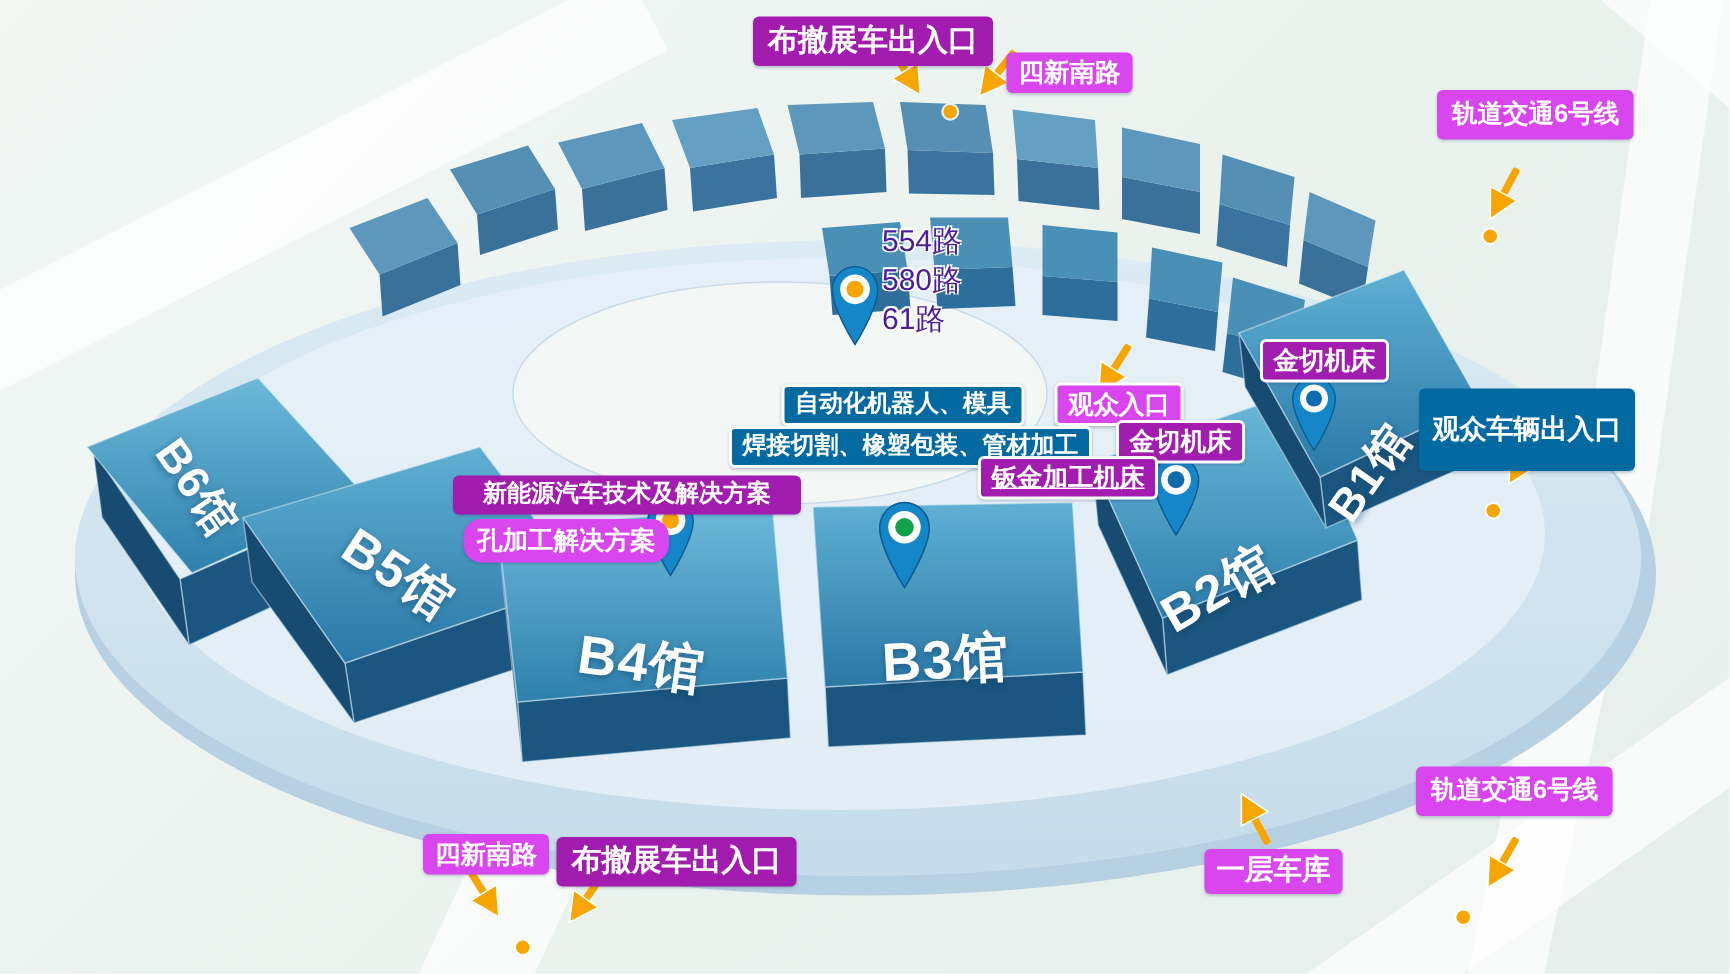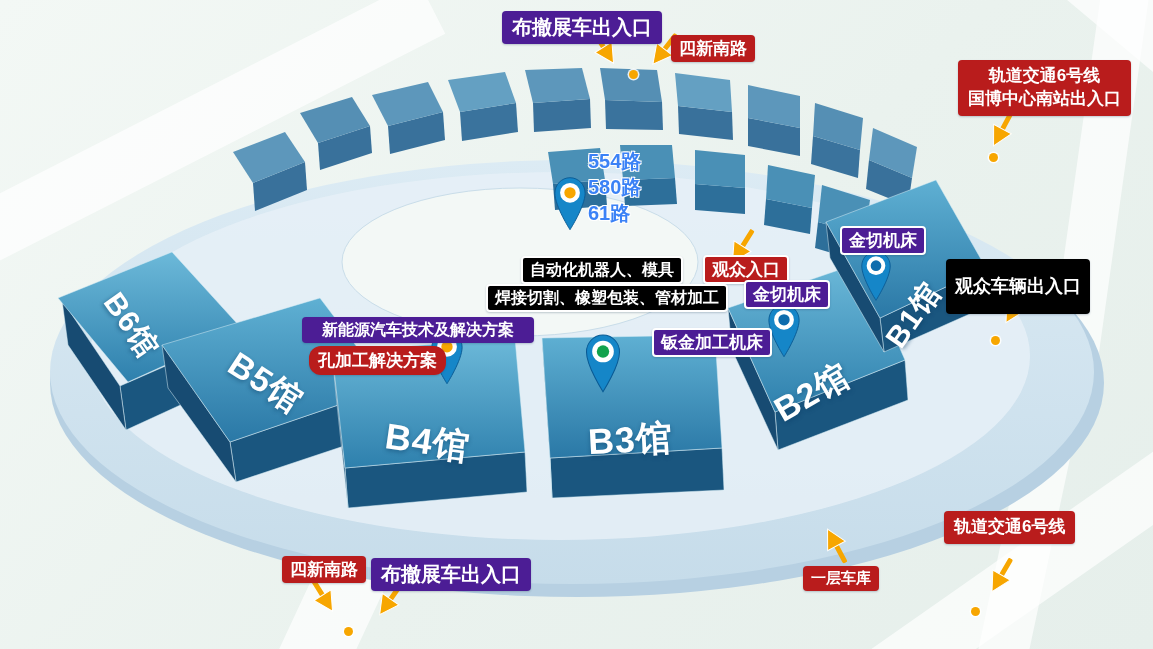--- a/index.html
+++ b/index.html
@@ -8,27 +8,27 @@
     font-family:"Liberation Sans","DejaVu Sans",sans-serif;
     background:linear-gradient(135deg,#f3f8f5 0%,#eaf2ee 55%,#e6efeb 100%);
   }
   .layer{position:absolute;inset:0;}
   
   .road{position:absolute;background:rgba(255,255,255,.7);}
   
   .lbl{position:absolute;font-weight:bold;color:#fff;white-space:nowrap;
        padding:3px 8px;border-radius:4px;line-height:1.25;
        box-shadow:0 1px 2px rgba(30,60,90,.25);}
-  .lbl-blue{background:#4c1d95;}
-  .lbl-orange{background:#b91c1c;}
-  .lbl-green{background:#000000;}
+  .lbl-blue{background:#a21caf;}
+  .lbl-orange{background:#d946ef;}
+  .lbl-green{background:#0369a1;}
   .bordered{border:2px solid #ffffff;}
   .metro{line-height:1.35;text-align:center;white-space:nowrap;margin-left:22px;}
-  .bus-routes{position:absolute;font-weight:bold;font-size:20px;line-height:26px;
-       color:#3b82f6;text-shadow:-1px -1px 0 #fff,1px -1px 0 #fff,-1px 1px 0 #fff,1px 1px 0 #fff;}
+  .bus-routes{position:absolute;font-weight:normal;font-size:20px;line-height:26px;
+       color:#4c1d95;text-shadow:-1px -1px 0 #fff,1px -1px 0 #fff,-1px 1px 0 #fff,1px 1px 0 #fff;}
   .hall{position:absolute;color:#fff;font-weight:bold;letter-spacing:1px;
        text-shadow:0 2px 4px rgba(10,60,100,.45);white-space:nowrap;}
   .dot{position:absolute;width:9px;height:9px;border-radius:50%;
        background:#f7a600;box-shadow:0 0 0 1.5px rgba(255,255,255,.85);}
   .pin{position:absolute;width:34px;height:62px;}
   .arrow{position:absolute;width:26px;height:40px;}
 </style>
 </head>
 <body>
 
@@ -230,39 +230,38 @@
 <svg class="arrow" viewBox="0 0 26 40" style="left:988px;top:556px;transform:rotate(30deg);">
     <line x1="13" y1="2" x2="13" y2="21" stroke="#f7a600" stroke-width="5" stroke-linecap="round"></line>
     <polygon points="13,38 3,19 23,19" fill="#f7a600" stroke="#fff" stroke-width="1"></polygon>
   </svg>
 
 <div class="lbl lbl-blue" style="left:502px;top:11px;font-size:20px;padding:4px 10px;">布撤展车出入口</div>
 <div class="lbl lbl-orange" style="left:671px;top:35px;font-size:17px;">四新南路</div>
 
 <div class="lbl lbl-orange metro" style="left:936px;top:60px;font-size:17px;padding:5px 10px;">
   <div>轨道交通6号线</div>
-  <div>国博中心南站出入口</div>
 </div>
 
 <div class="bus-routes" style="left:588px;top:148px;">
   <div>554路</div>
   <div>580路</div>
   <div>61路</div>
 </div>
 
 <div class="lbl lbl-orange bordered" style="left:703px;top:211px;font-size:17px;padding:2px 7px;margin-top:44px;">观众入口</div>
 <div class="lbl lbl-blue bordered" style="left:840px;top:226px;font-size:17px;padding:2px 7px;">金切机床</div>
 <div class="lbl lbl-green" style="left:946px;top:259px;font-size:18px;padding:16px 9px;font-family:Liberation Serif, serif;">观众车辆出入口</div>
 
 <div class="lbl lbl-green bordered" style="left:521px;top:256px;font-size:16px;padding:2px 7px;">自动化机器人、模具</div>
 <div class="lbl lbl-green bordered" style="left:486px;top:284px;font-size:16px;padding:2px 7px;">焊接切割、橡塑包装、管材加工</div>
 <div class="lbl lbl-blue bordered" style="left:744px;top:280px;font-size:17px;padding:2px 7px;">金切机床</div>
 <div class="lbl lbl-blue" style="left:302px;top:317px;font-size:16px;padding:3px 20px;">新能源汽车技术及解决方案</div>
-<div class="lbl lbl-blue bordered" style="left:652px;top:328px;font-size:17px;padding:2px 7px;">钣金加工机床</div>
+<div class="lbl lbl-blue bordered" style="left:652px;top:304px;font-size:17px;padding:2px 7px;text-decoration:underline;">钣金加工机床</div>
 <div class="lbl lbl-orange" style="left:309px;top:346px;font-size:17px;padding:4px 9px;border-radius:12px;">孔加工解决方案</div>
 
 <div class="lbl lbl-orange" style="left:282px;top:556px;font-size:17px;">四新南路</div>
 <div class="lbl lbl-blue" style="left:371px;top:558px;font-size:20px;padding:4px 10px;">布撤展车出入口</div>
-<div class="lbl lbl-orange" style="left:803px;top:566px;font-size:15px;">一层车库</div>
+<div class="lbl lbl-orange" style="left:803px;top:566px;font-size:19px;">一层车库</div>
 
 <div class="lbl lbl-orange metro" style="left:922px;top:511px;font-size:17px;padding:5px 10px;">
   <div>轨道交通6号线</div>
 </div>
 
 </body></html>

